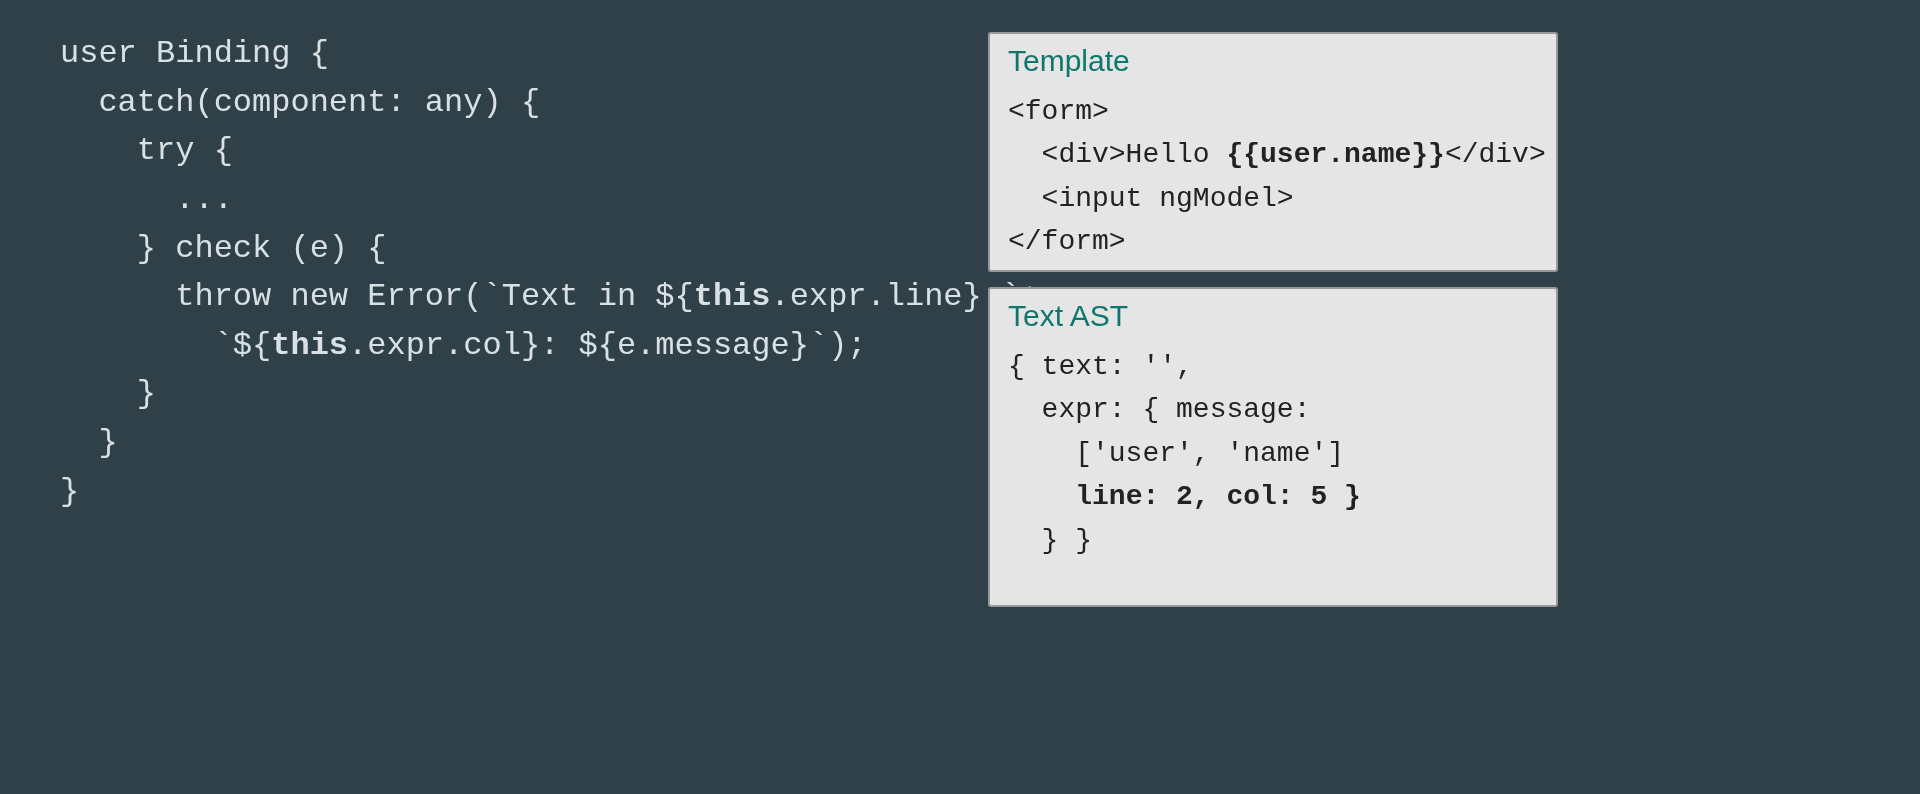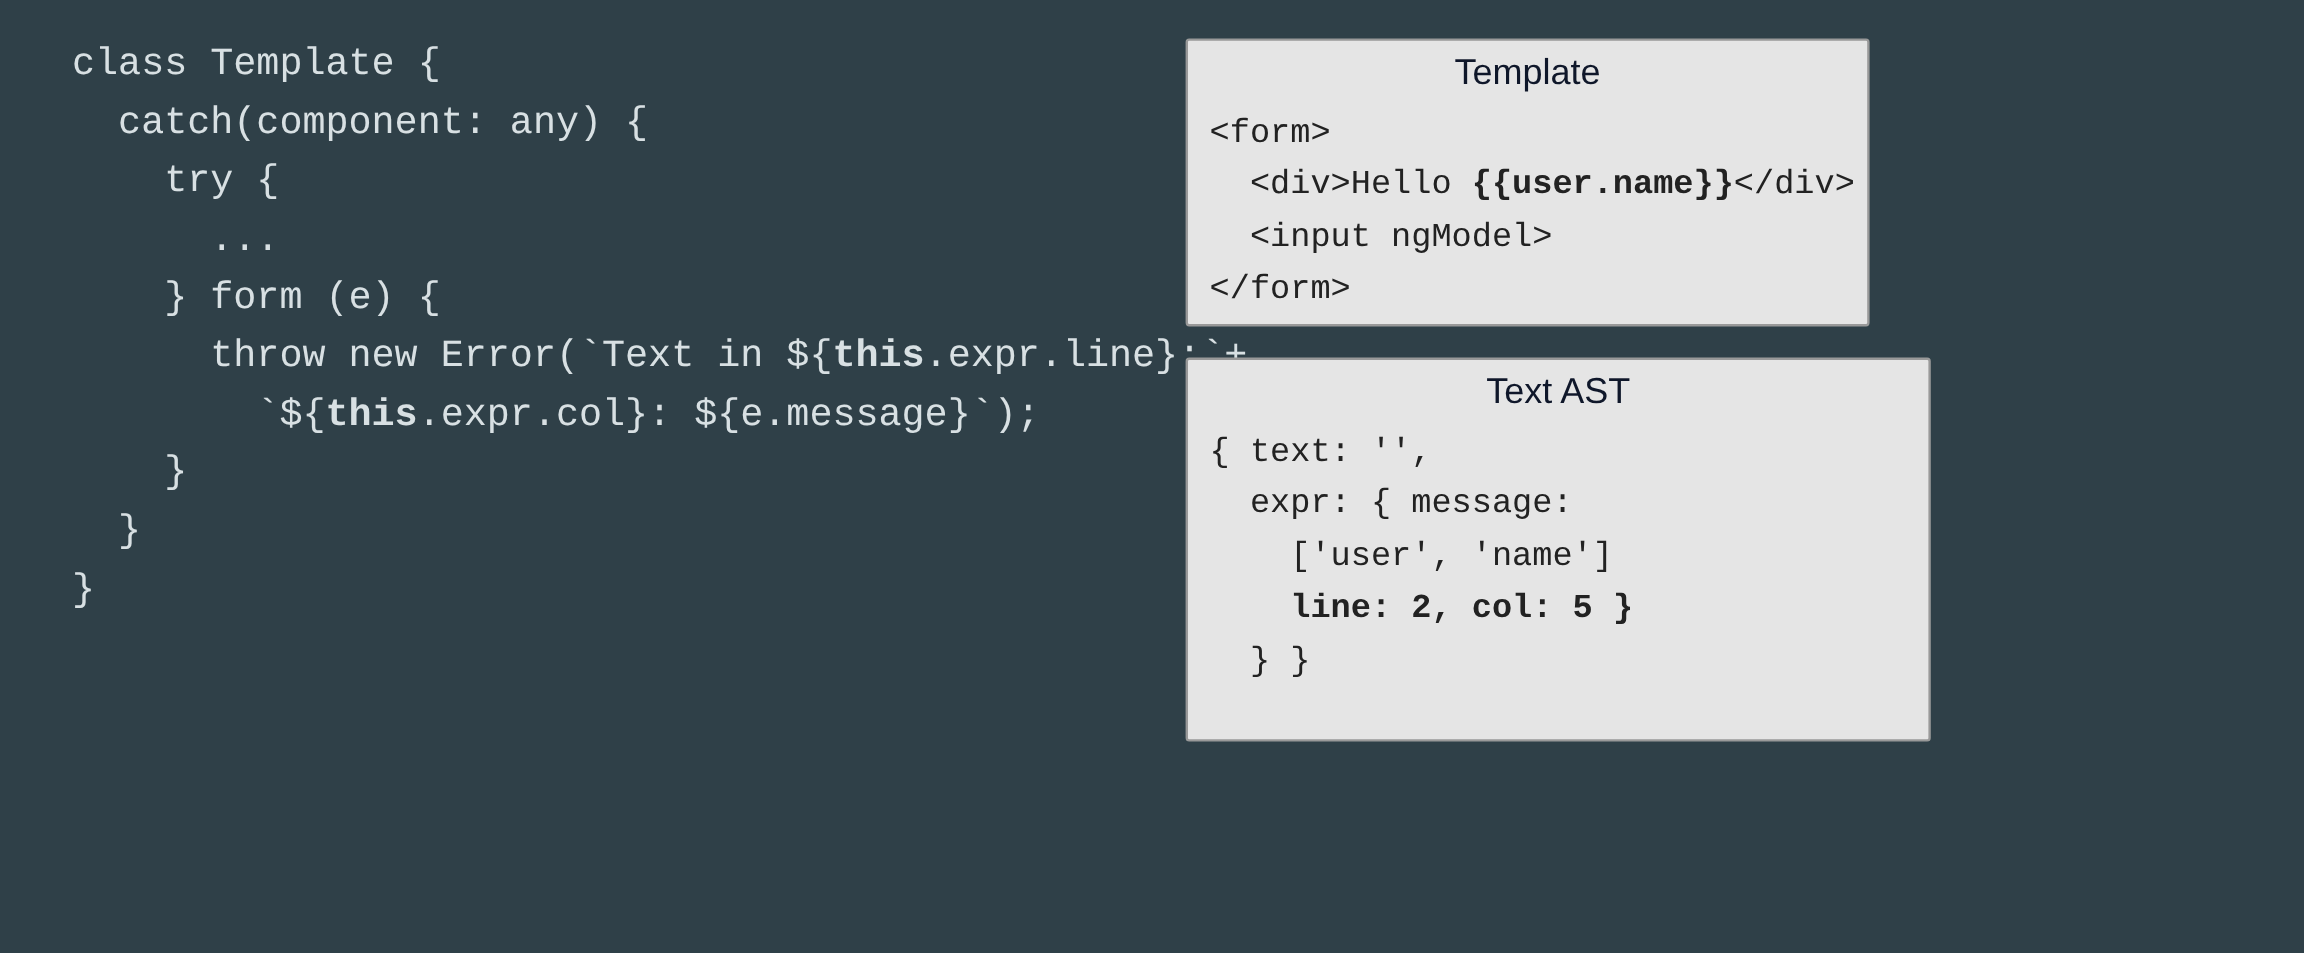--- a/index.html
+++ b/index.html
@@ -35,49 +35,49 @@
       color: #1a1a1a;
       padding: 10px 18px 18px 18px;
     }
     .panel-template {
       top: 32px;
       left: 988px;
       width: 570px;
       height: 240px;
     }
     .panel-ast {
-      top: 298px;
+      top: 287px;
       left: 988px;
-      width: 621px;
+      width: 570px;
       height: 320px;
     }
     .panel-title {
-      text-align: center;
+      text-align: left;
       font-family: Arial, Helvetica, sans-serif;
       font-size: 30px;
       font-weight: normal;
-      color: #0f172a;
+      color: #0f766e;
       margin-bottom: 12px;
     }
     .panel-body {
       font-family: 'Courier New', Courier, monospace;
       font-size: 28px;
       line-height: 1.55;
       white-space: pre;
       color: #222;
     }
   </style>
 </head>
 <body>
 
-<div class="code-area"><span>class Template {</span>
+<div class="code-area"><span>user Binding {</span>
 <span>  catch(component: any) {</span>
 <span>    try {</span>
 <span>      ...</span>
-<span>    } form (e) {</span>
+<span>    } check (e) {</span>
 <span>      throw new Error(`Text in ${</span><span class="bold">this</span><span>.expr.line}:`+</span>
 <span>        `${</span><span class="bold">this</span><span>.expr.col}: ${e.message}`);</span>
 <span>    }</span>
 <span>  }</span>
 <span>}</span></div>
 
 <div class="panel panel-template">
   <div class="panel-title">Template</div>
   <div class="panel-body"><span>&lt;form&gt;</span>
 <span>  &lt;div&gt;Hello </span><span class="bold">{{user.name}}</span><span>&lt;/div&gt;</span>

